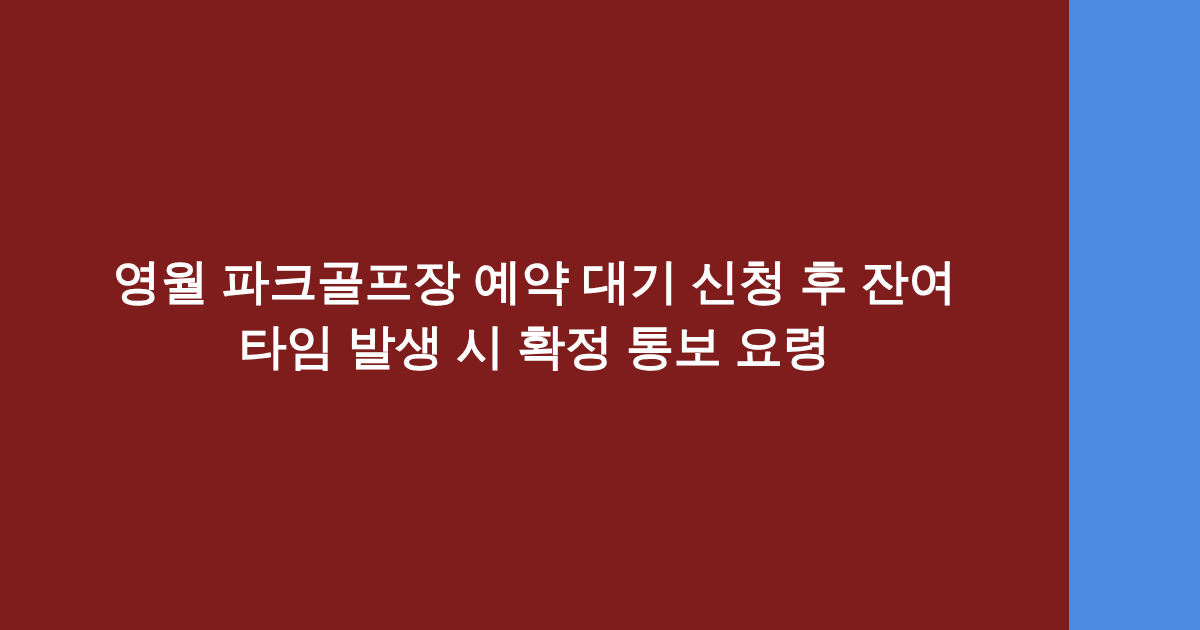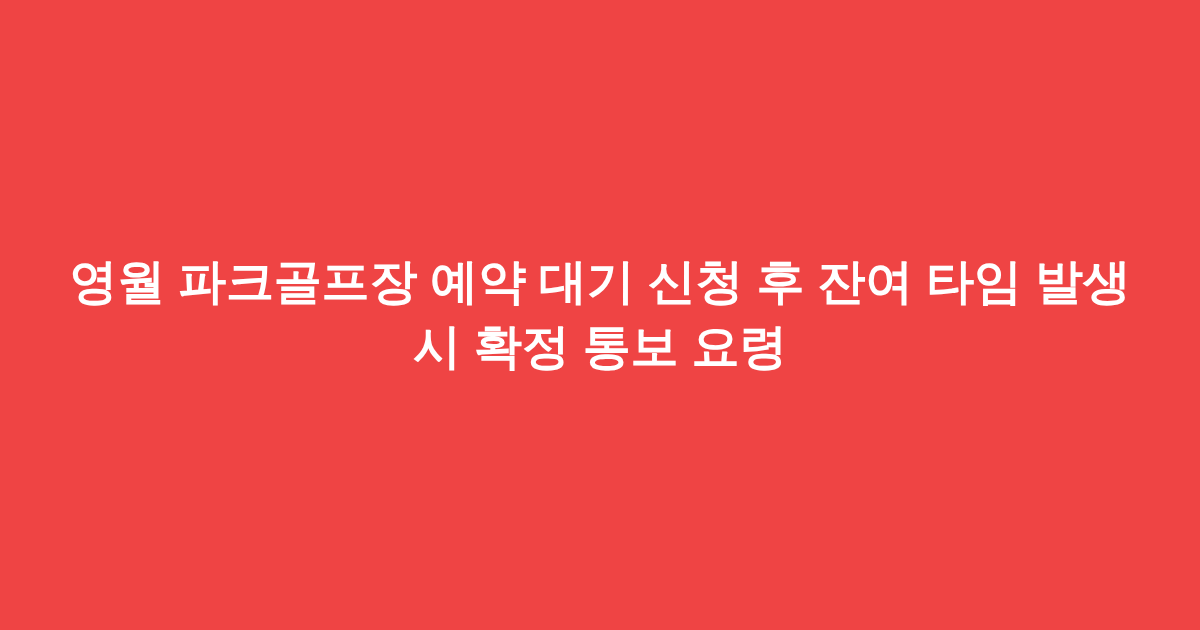--- a/index.html
+++ b/index.html
@@ -13,23 +13,23 @@
     height: 630px;
     overflow: hidden;
     font-family: "Liberation Sans", "DejaVu Sans", sans-serif;
     background: #4a8ae0;
   }
 
   
   .og-card {
     position: relative;
     box-sizing: border-box;
-    width: 1200px;
+    width: 1069px;
     height: 630px;
-    background-color: #ef4444;
+    background-color: #7f1d1d;
     display: flex;
     align-items: center;
     justify-content: center;
     padding: 0 60px;
   }
 
   
   .title-block {
     width: 100%;
     max-width: 1080px;

